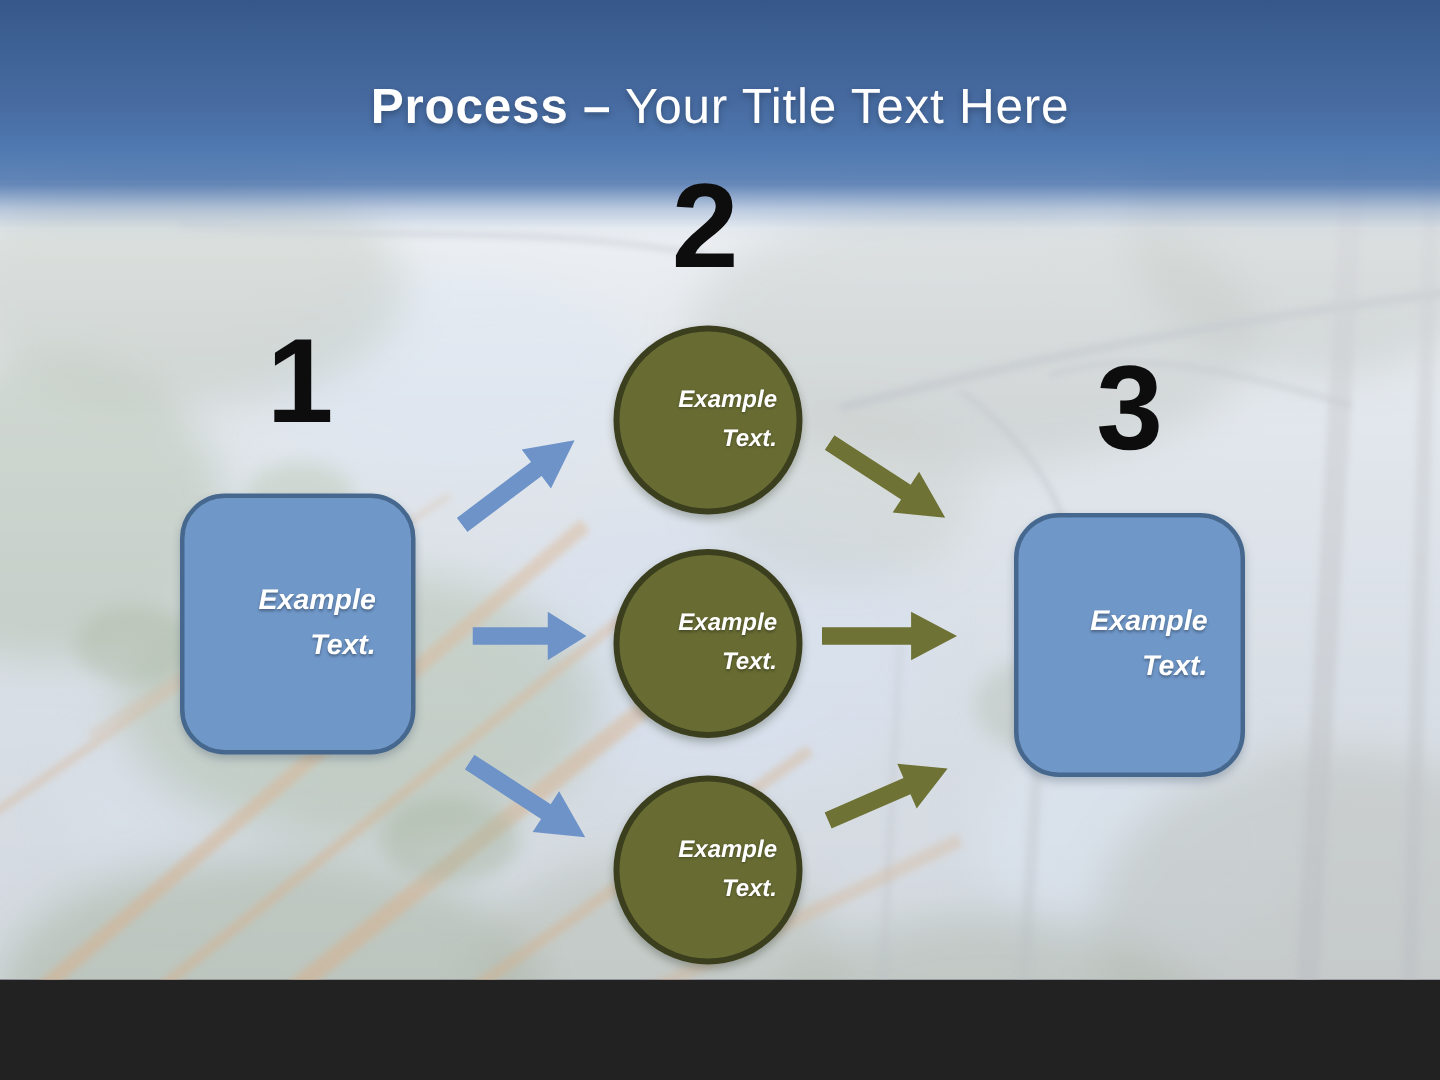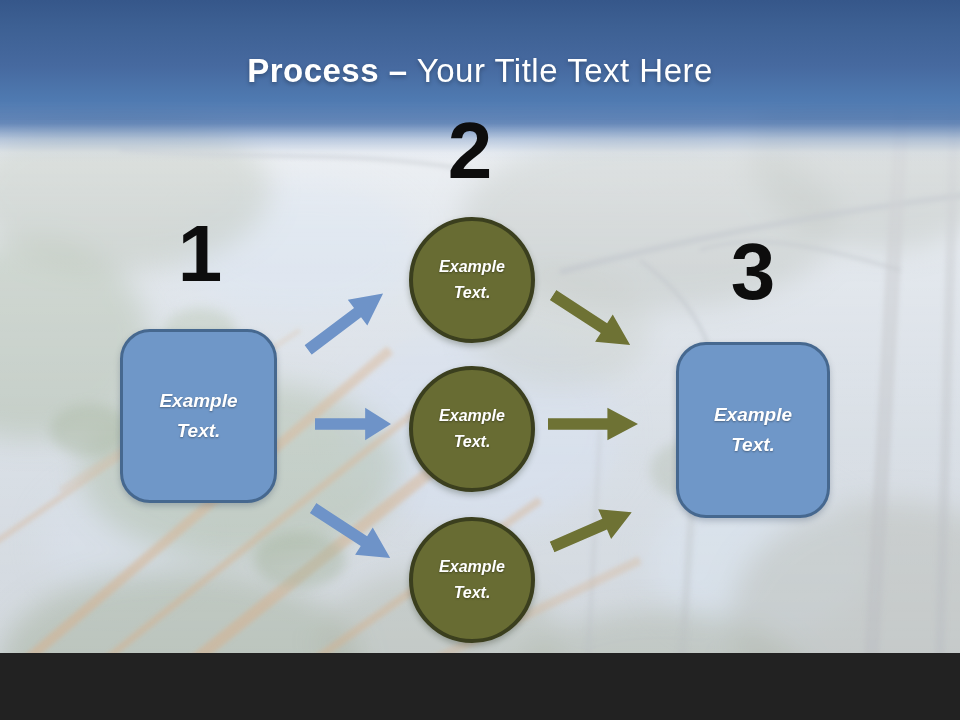--- a/index.html
+++ b/index.html
@@ -45,21 +45,21 @@
   }
   .proc-circle{
     position:absolute;z-index:4;box-sizing:border-box;
     width:126px;height:126px;border-radius:50%;
     background:var(--accent-olive,#686c33);
     border:4px solid var(--accent-olive-border,#3b3f1e);
     display:flex;align-items:center;justify-content:center;
     box-shadow:0 3px 6px rgba(30,40,20,0.3);
   }
   .shape-label{
-    color:#fff;font-weight:700;font-style:italic;text-align:center;
+    color:#fff;font-weight:700;font-style:italic;text-align:right;
     text-shadow:0 1px 2px rgba(0,0,0,0.35);
   }
   .box-label{font-size:19px;line-height:1.6;max-width:104px;}
   .circle-label{font-size:16px;line-height:1.65;max-width:92px;}
   .connector{position:absolute;z-index:3;height:36px;transform-origin:0 50%;}
   .connector svg{display:block;width:100%;height:100%;}
   .fill-blue{fill:var(--arrow-blue,#6e93c8);}
   .fill-olive{fill:var(--arrow-olive,#6e7234);}
 </style>
 </head>

